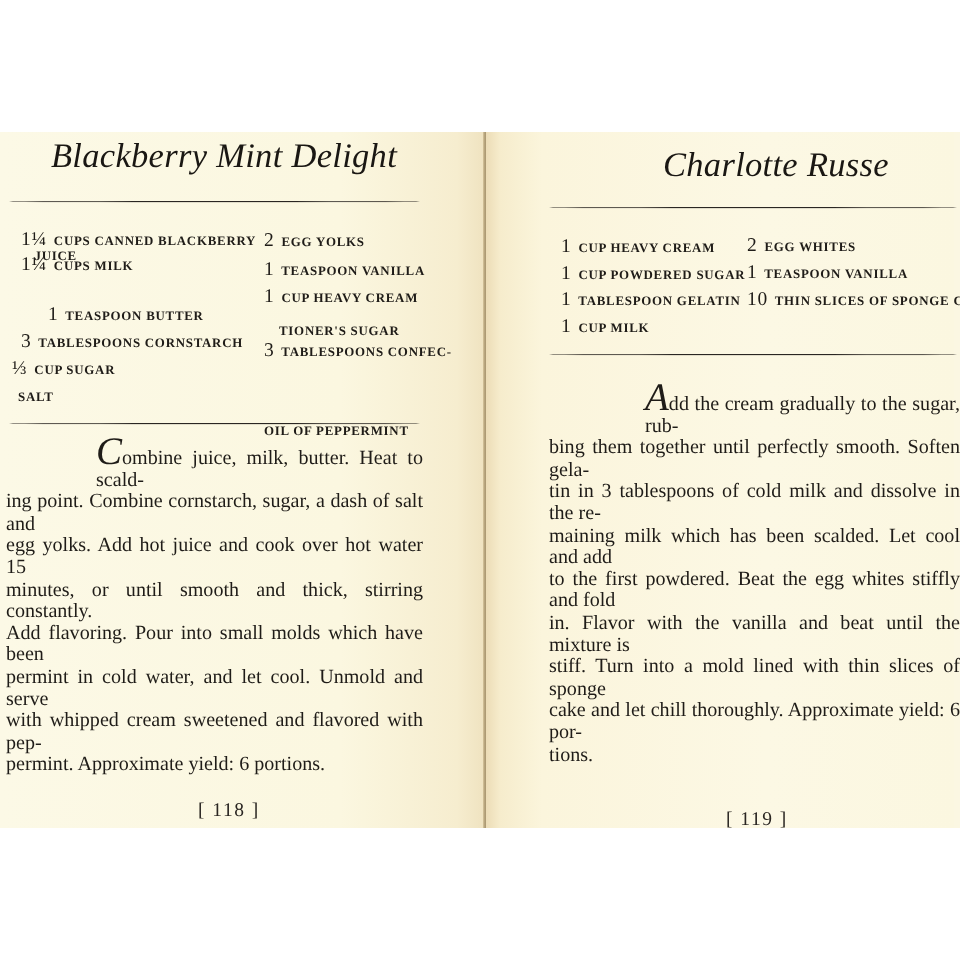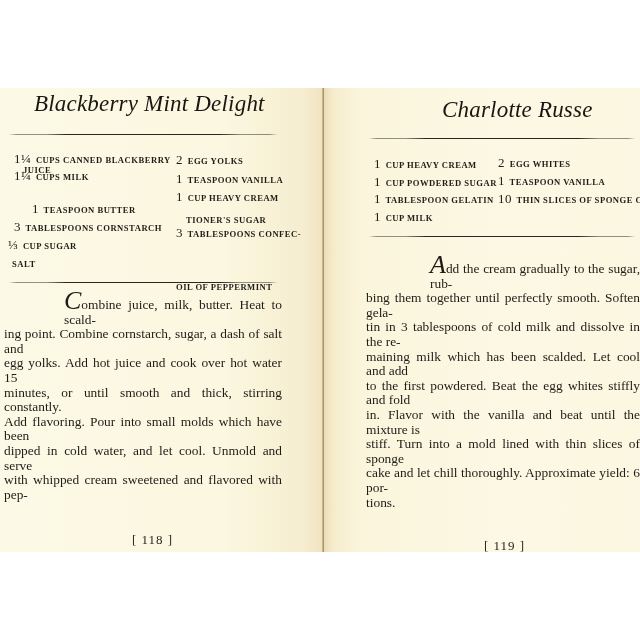--- a/index.html
+++ b/index.html
@@ -159,22 +159,23 @@
     </div>
 
     <div class="rule" style="left:6px; top:194px; width:274px;"></div>
 
     <div class="body-text" style="left:4px; top:208px; width:278px;">
       <div style="padding-left:60px;"><span class="dropcap">C</span><span>ombine juice, milk, butter.  Heat to scald-</span></div>
       <div>ing point. Combine cornstarch, sugar, a dash of salt and</div>
       <div>egg yolks.  Add hot juice and cook over hot water 15</div>
       <div>minutes, or until smooth and thick, stirring constantly.</div>
       <div>Add flavoring.  Pour into small molds which have been</div>
-      <div>dipped in cold water, and let cool.  Unmold and serve</div>
+      <div>permint in cold water, and let cool.  Unmold and serve</div>
       <div>with whipped cream sweetened and flavored with pep-</div>
+      <div>permint.  Approximate yield: 6 portions.</div>
     </div>
 
     <div class="folio" style="left:118px; top:444px;margin-left:14px;">[ 118 ]</div>
   </div>
 
   <div class="gutter"></div>
 
   <div class="page page-right">
     <div class="title" style="left:118px; top:9px;">Charlotte Russe</div>
 

